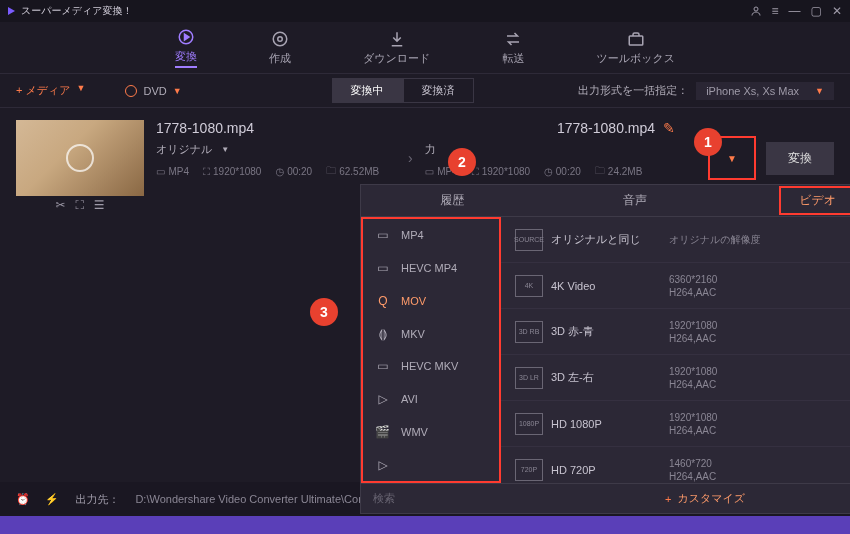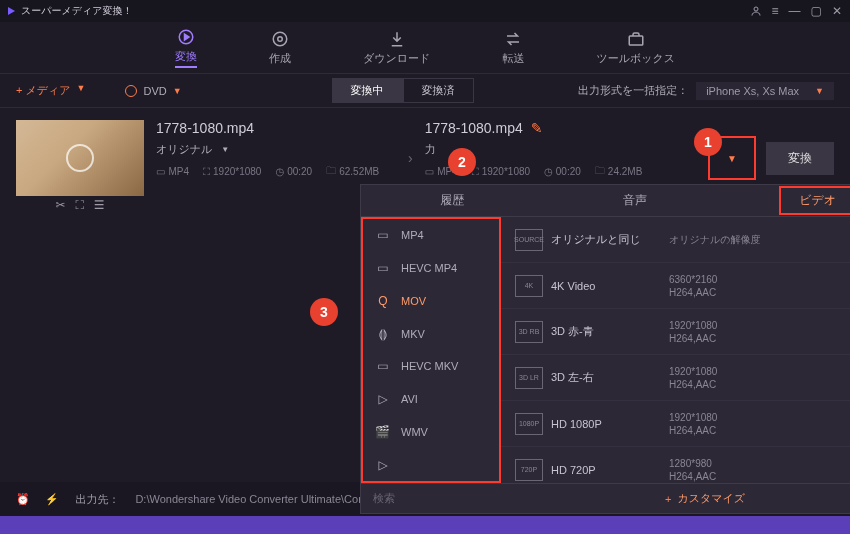--- a/index.html
+++ b/index.html
@@ -40,21 +40,21 @@
 .thumb-toolbar { position: absolute; bottom: -20px; left: 0; right: 0; height: 18px; display: flex; gap: 10px; justify-content: center; color: #9e9aa8; font-size: 12px; }
 
 .fileinfo { width: 240px; }
 .filename { font-size: 14px; color: #d0ccd8; margin-bottom: 6px; }
 .subtitle { font-size: 11px; color: #b0acb8; margin-bottom: 6px; display: flex; align-items: center; gap: 9px; }
 .meta { display: flex; gap: 14px; color: #7a7684; font-size: 10px; align-items: center; }
 .meta span { display: flex; align-items: center; gap: 3px; }
 
 .arrow-col { display: flex; align-items: center; color: #6a6674; font-size: 14px; }
 
-.outinfo { width: 250px; position: relative; }
+.outinfo { width: 250px; position: relative; text-align: right; }
 .outinfo .edit-icon { color: #ff7b4a; margin-left: 4px; }
 
 .convert-col { margin-left: auto; display: flex; align-items: center; gap: 10px; }
 .dd-trigger { width: 48px; height: 44px; border: 2px solid #ff3b30; display: flex; align-items: center; justify-content: center; cursor: pointer; }
 .dd-trigger .caret { color: #ff7b4a; font-size: 10px; }
 .convert-btn { background: #3a3644; color: #ddd; padding: 8px 22px; cursor: pointer; font-size: 12px; }
 
 
 .callout { position: absolute; width: 28px; height: 28px; border-radius: 50%; background: #e8412f; color: #fff; display: flex; align-items: center; justify-content: center; font-size: 14px; font-weight: bold; z-index: 20; }
 
@@ -320,21 +320,21 @@
         <div class="pdetail">
             <div>1920*1080</div>
             <div>H264,AAC</div>
           </div>
         <div class="pedit">✎</div>
       </div>
       <div class="preset-row">
         <div class="picon">720P</div>
         <div class="pname">HD 720P</div>
         <div class="pdetail">
-            <div>1280*980</div>
+            <div>1460*720</div>
             <div>H264,AAC</div>
           </div>
         <div class="pedit">✎</div>
       </div>
     </div>
   </div>
   <div class="panel-footer">
     <div class="search">検索</div>
     <div class="custom">
       <span style="color:#ff7b4a;">+</span>

